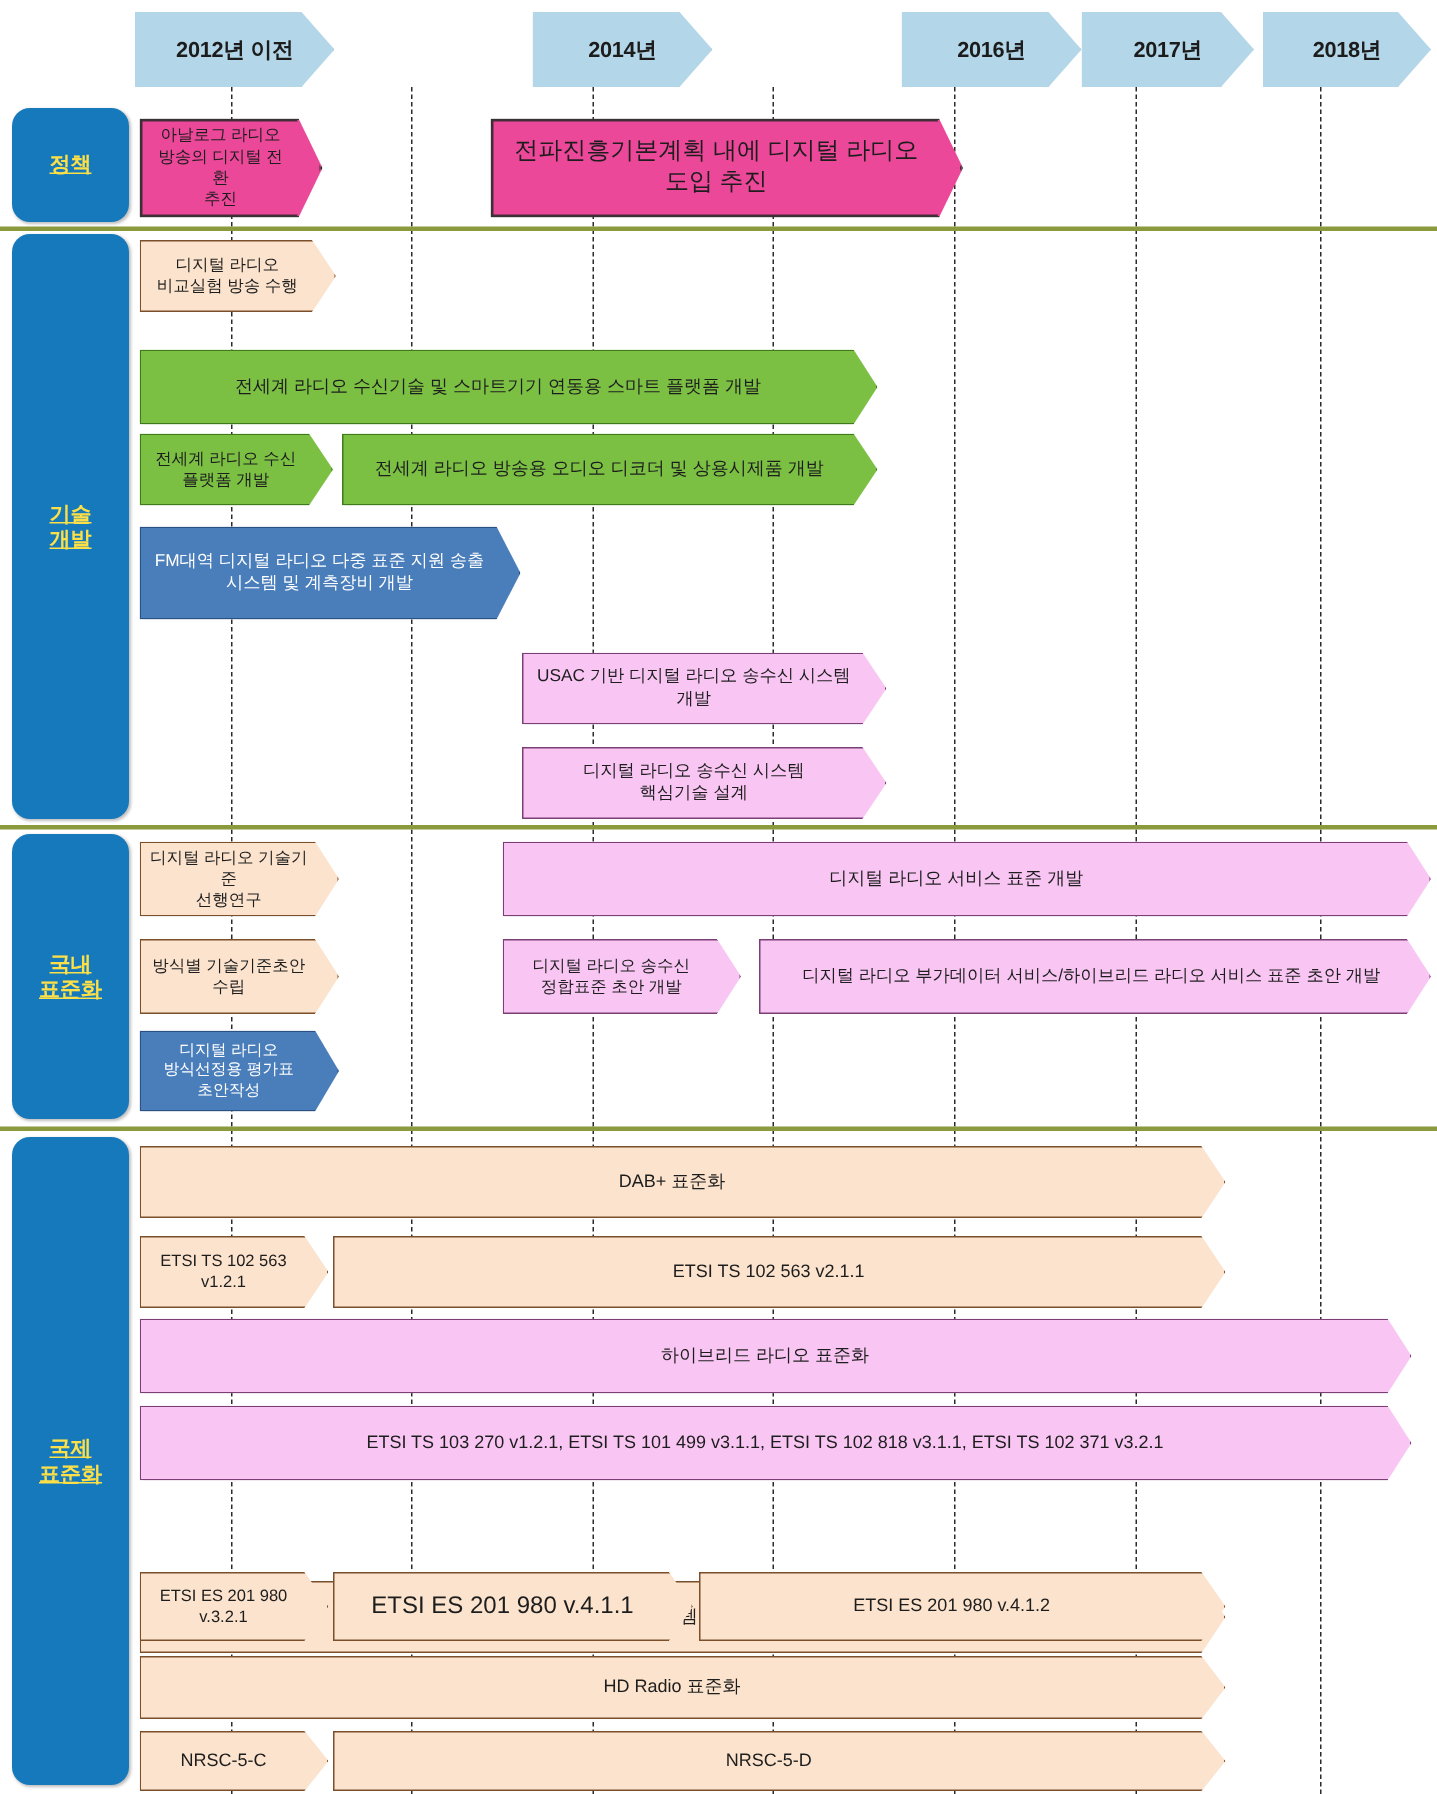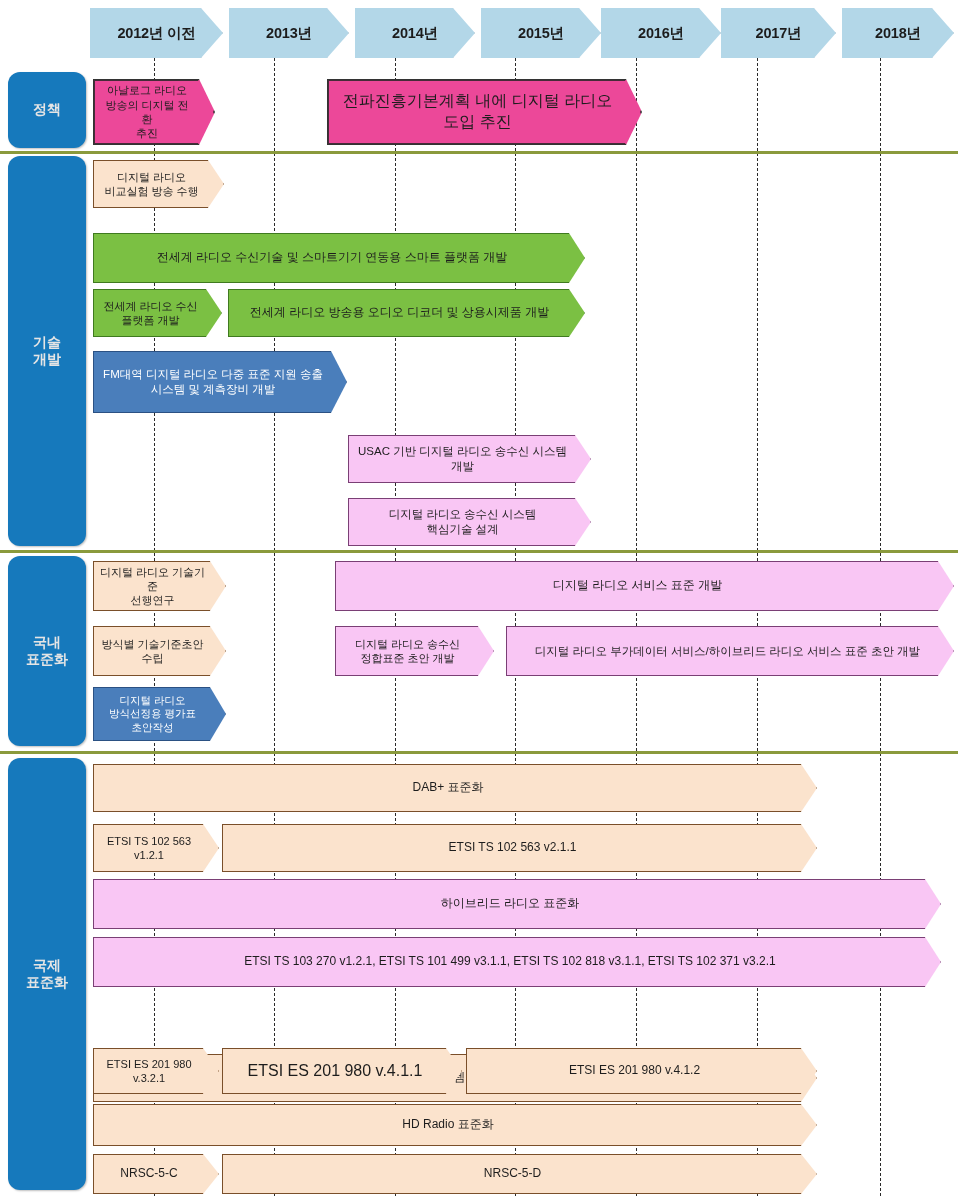--- a/index.html
+++ b/index.html
@@ -31,22 +31,23 @@
   .vgrid{position:absolute;top:58px;width:0;border-left:1px dashed #2a2a2a;}
 
   
   .hdiv{position:absolute;left:0;width:958px;height:3px;background:#8a9a3c;}
 
   
   .cat{
     position:absolute;left:8px;width:78px;
     background:#1679bc;border-radius:12px;
     display:flex;align-items:center;justify-content:center;
-    color:#e5e5e5;font-weight:bold;font-size:14px;text-align:center;line-height:1.25;
+    color:#fde047;font-weight:bold;font-size:14px;text-align:center;line-height:1.25;
     box-shadow:1px 1px 2px rgba(0,0,0,.25);
+    text-decoration:underline;
   }
 
   
   .bar{
     position:absolute;
     display:flex;align-items:center;justify-content:center;
     text-align:center;line-height:1.3;
     font-size:11.5px;color:#1d1d1d;
     clip-path:polygon(0 0, calc(100% - 16px) 0, 100% 50%, calc(100% - 16px) 100%, 0 100%);
     filter:drop-shadow(2px 2px 1px rgba(0,0,0,.35));
@@ -74,23 +75,21 @@
 
   .bar.green, .bar.pink, .bar.cream, .bar.blue{border:none;}
 </style>
 </head>
 <body>
 
 <div id="root">
 
   <div class="year-band" id="year-band">
       <div class="year-chip first" style="left: 90px; width: 133px;">2012년 이전</div>
-      <div class="year-chip" style="left: 229px; width: 120px;">2013년</div>
       <div class="year-chip" style="left: 355px; width: 120px;">2014년</div>
-      <div class="year-chip" style="left: 481px; width: 120px;">2015년</div>
       <div class="year-chip" style="left: 601px; width: 120px;">2016년</div>
       <div class="year-chip" style="left: 721px; width: 115px;">2017년</div>
       <div class="year-chip" style="left: 842px; width: 112px;">2018년</div>
     </div>
   <div id="gridlines">
       <div class="vgrid" style="left: 154px; height: 1138px;"></div>
       <div class="vgrid" style="left: 274px; height: 1138px;"></div>
       <div class="vgrid" style="left: 395px; height: 1138px;"></div>
       <div class="vgrid" style="left: 515px; height: 1138px;"></div>
       <div class="vgrid" style="left: 636px; height: 1138px;"></div>

